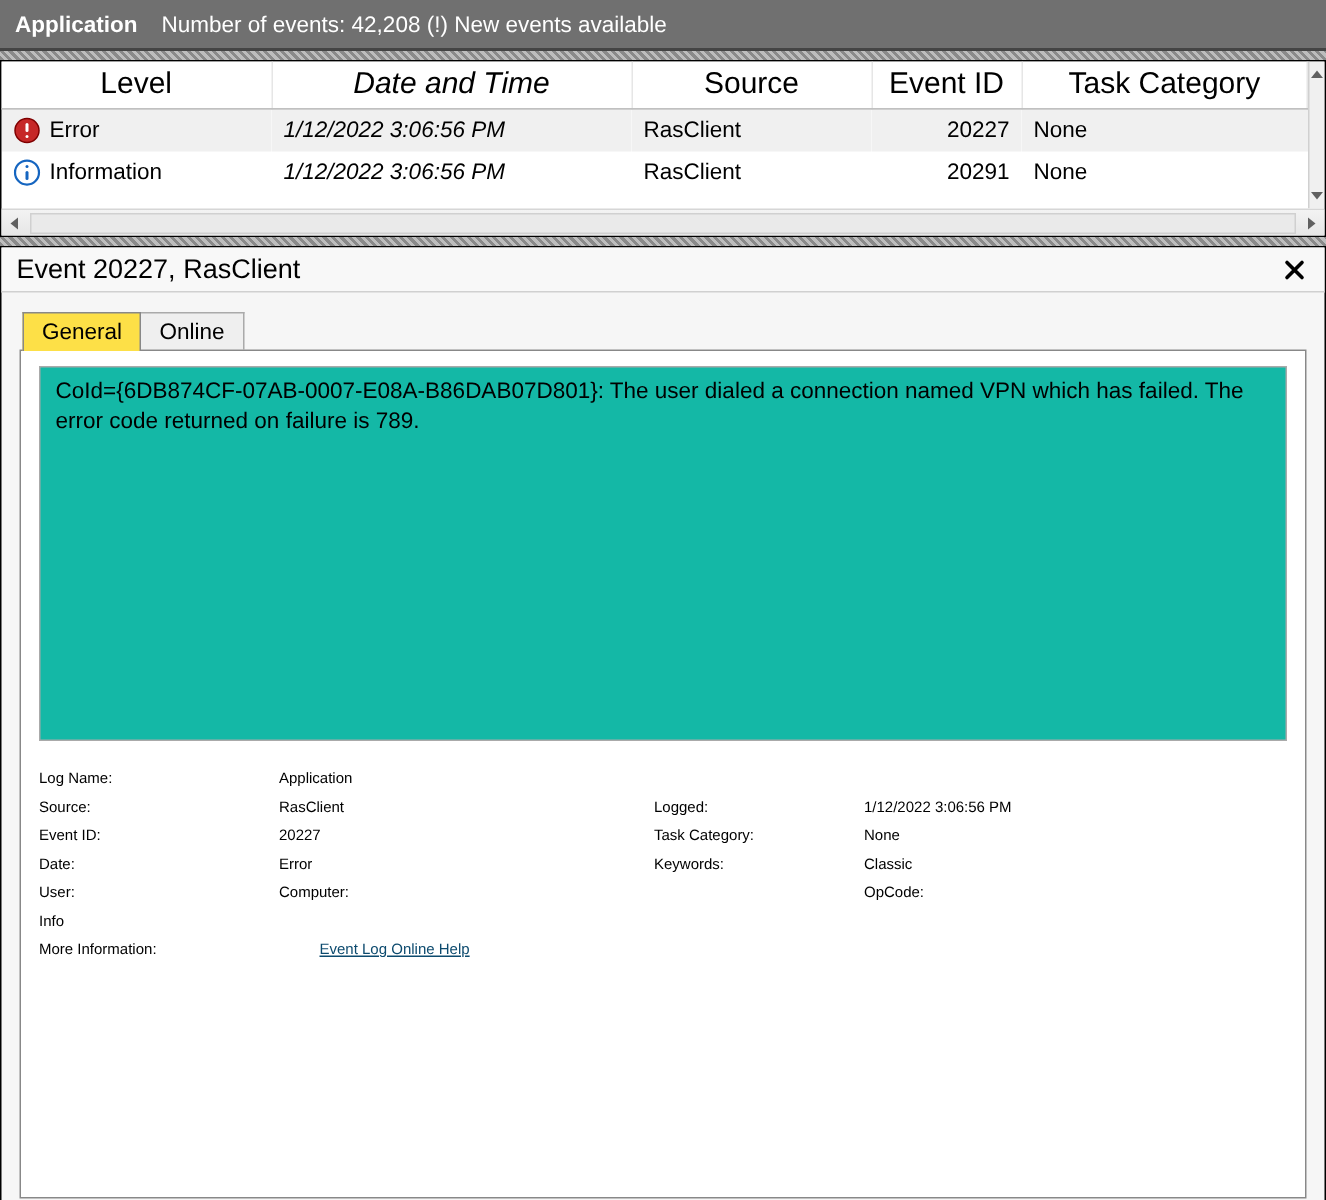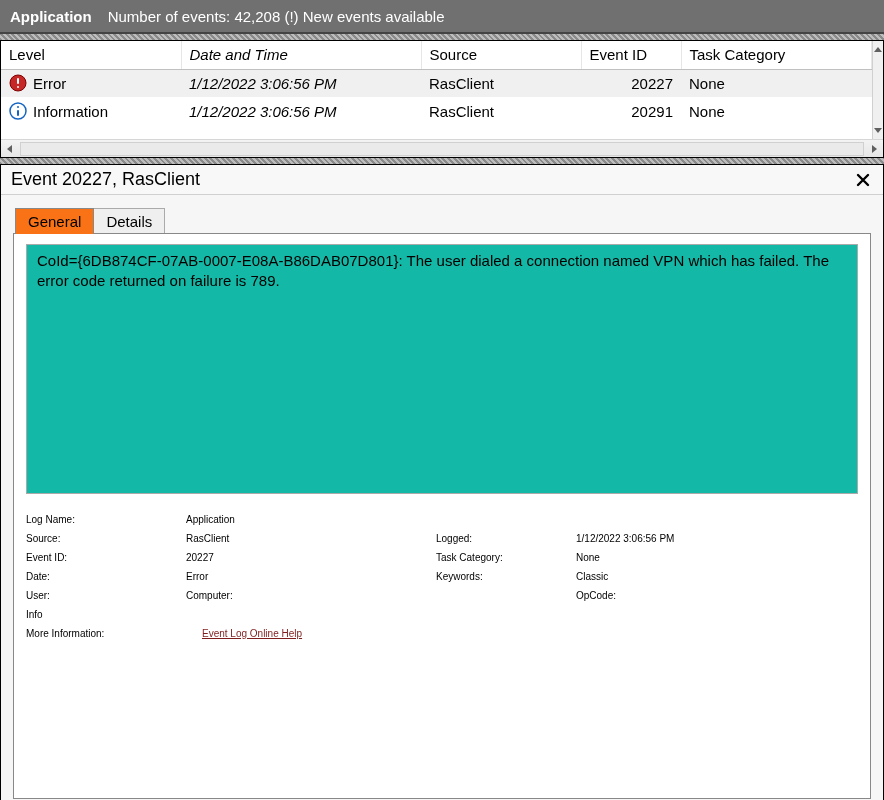--- a/index.html
+++ b/index.html
@@ -34,27 +34,27 @@
     position:relative;
     height:118px;
     display:flex;
     flex-direction:column;
   }
   .grid-body-wrap { flex:1 1 auto; overflow:hidden; position:relative; display:flex; }
   .grid-body { flex:1 1 auto; overflow:hidden; }
 
   table.grid { width:100%; border-collapse:collapse; table-layout:fixed; }
   table.grid th {
-    text-align:left; font-weight:400;
+    text-align:center; font-weight:400;
     background:#fff;
     border-bottom:1px solid #c0c0c0;
     border-right:1px solid #e6e6e6;
     padding:4px 8px;
     height:28px;
-    font-size:15px;
+    font-size:20px;
   }
   table.grid td {
     padding:4px 8px;
     height:28px;
     font-size:15px;
     overflow:hidden; text-overflow:ellipsis; white-space:nowrap;
   }
   tr.selected td { background:#f0f0f0; }
   .col-level { width:180px; }
   .col-date { width:240px;font-style:italic; }
@@ -113,21 +113,21 @@
     padding:4px 12px;
     border:1px solid #aaa;
     border-bottom:none;
     margin-right:-1px;
     background:#efefef;
     cursor:pointer;
     position:relative; top:1px;
     font-size:15px;
   }
   .tab.active {
-    background:#f97316;
+    background:#fde047;
     border-color:#888;
     z-index:2;
   }
   .tab-panel {
     margin:0 12px 12px 12px;
     border:1px solid #888;
     background:#fff;
     height:calc(100% - 72px);
     padding:10px 12px 12px 12px;
     position:relative;
@@ -146,21 +146,21 @@
   .prop-grid {
     margin-top:20px;
     display:grid;
     grid-template-columns: 160px 250px 140px auto;
     row-gap:8px;
     font-size:10px;
   }
   .prop-label {}
   .prop-val {}
   .full-span { grid-column: span 4; display:flex; gap:26px; }
-  .link { color:#7f1d1d; text-decoration:underline; cursor:pointer; }
+  .link { color:#0c4a6e; text-decoration:underline; cursor:pointer;margin-left:11px; }
 
 </style>
 </head>
 <body>
 
 <div class="header-bar">
   <span class="app">Application</span>
   <span>Number of events: 42,208 (!) New events available</span>
 </div>
 
@@ -254,21 +254,21 @@
     <span>Event 20227, RasClient</span>
     <span class="detail-close">
       <svg width="14" height="14" viewBox="0 0 14 14">
           <path d="M2 2 L12 12 M12 2 L2 12" stroke="#000" stroke-width="2.4" stroke-linecap="round"></path>
         </svg>
     </span>
   </div>
 
   <div class="tabs">
     <div class="tab active">General</div>
-    <div class="tab">Details</div>
+    <div class="tab">Online</div>
   </div>
 
   <div class="tab-panel">
     <div class="desc-box">CoId={6DB874CF-07AB-0007-E08A-B86DAB07D801}: The user                           dialed a connection named VPN which has failed. The error code returned on failure is 789.</div>
 
     <div class="prop-grid">
       <div class="prop-label">Log Name:</div>
       <div class="prop-val" style="grid-column:span 3;">Application</div>
 
       <div class="prop-label">Source:</div>

